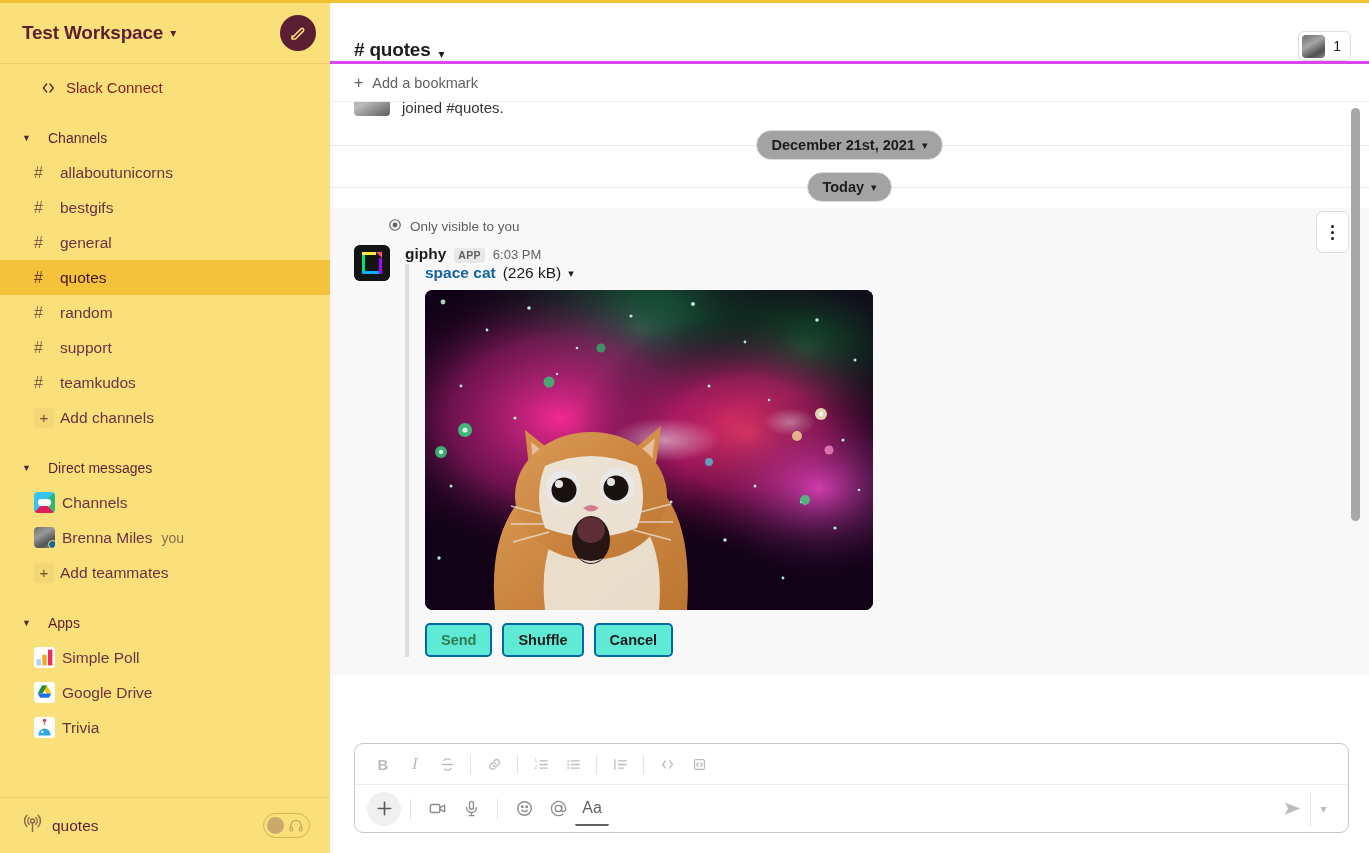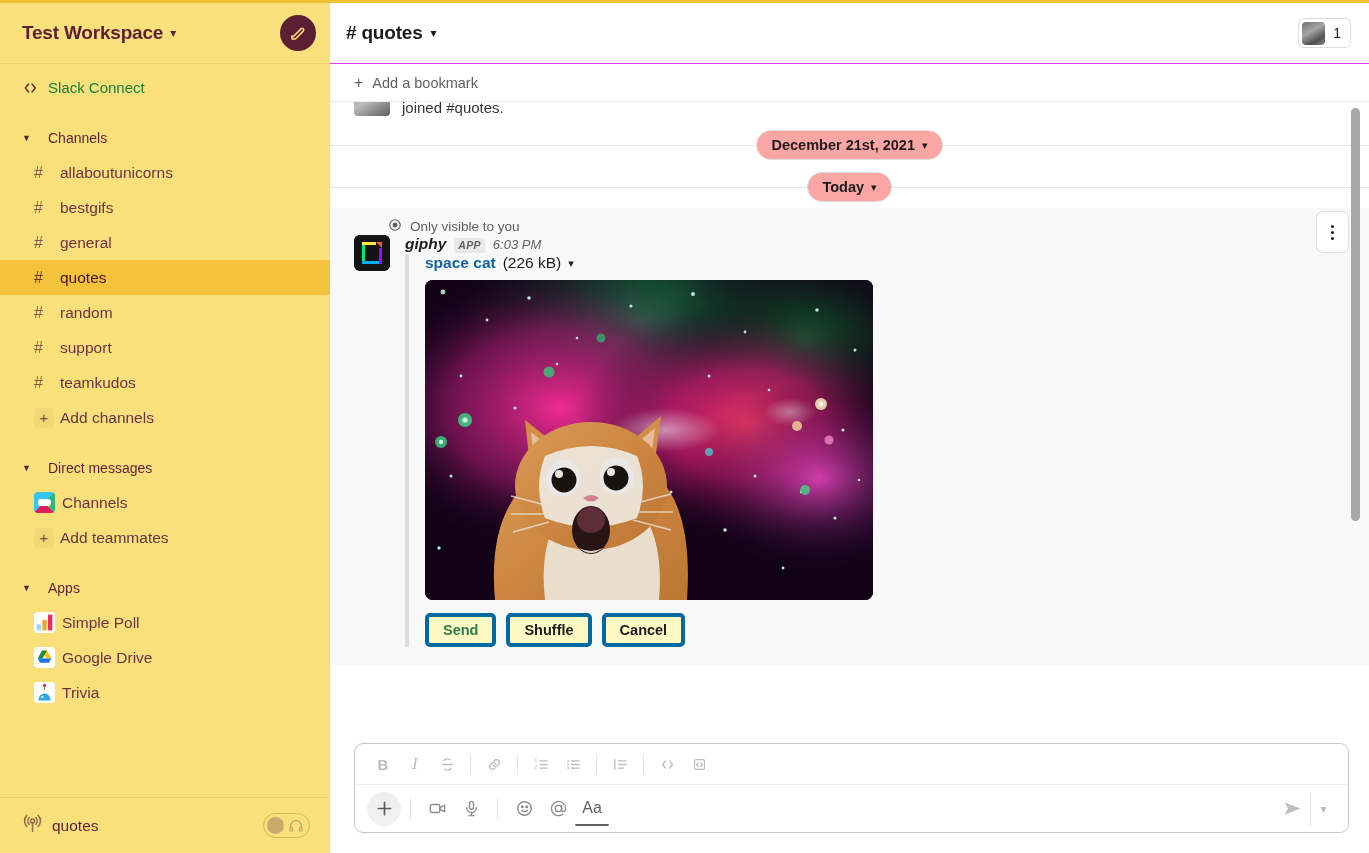--- a/index.html
+++ b/index.html
@@ -30,21 +30,21 @@
   .compose-btn {
     width: 36px; height: 36px; border-radius: 50%;
     background: #5C1E33; display: flex; align-items: center;
     justify-content: center; cursor: pointer;
   }
   .compose-btn svg { width: 18px; height: 18px; }
 
   .sb-scroll { height: 745px; overflow: hidden; padding-top: 6px; }
   .sb-row {
     display: flex; align-items: center; height: 35px;
-    padding-left: 22px; font-size: 15px; color: #15803d;
+    padding-left: 40px; font-size: 15px; color: #7f1d1d;
     cursor: pointer; white-space: nowrap;
   }
   .sb-row .ico {
     width: 26px; flex: 0 0 26px; display: flex;
     align-items: center; justify-content: flex-start;
   }
   .sb-row .ico svg { width: 16px; height: 16px; }
   .sb-sec {
     display: flex; align-items: center; height: 34px;
     padding-left: 22px; margin-top: 16px; cursor: pointer;
@@ -129,22 +129,22 @@
   .huddle-hp { margin-left: 4px; display: flex; }
   .huddle-hp svg { width: 16px; height: 16px; }
 
   
   #main {
     flex: 1; height: 853px; display: flex; flex-direction: column;
     background: #fff; position: relative; overflow: hidden;
     border-top: 3px solid #F0C132;
   }
   .ch-header {
-    height: 61px; flex: 0 0 61px; display: flex; align-items: center;
-    padding: 0 18px 0 16px; border-bottom: 1px solid #d946ef;
+    height: 61px; flex: 0 0 61px; display: flex; align-items: flex-end;
+    padding: 0 18px 0 24px; border-bottom: 3px solid #d946ef;
   }
   .ch-title {
     font-size: 19px; font-weight: bold; color: #1D1C1D;
     letter-spacing: -0.2px; cursor: pointer;
   }
   .ch-caret { margin-left: 8px; font-size: 12px; color: #1D1C1D; }
   .hdr-spacer { flex: 1; }
   .members-pill {
     display: flex; align-items: center; height: 30px;
     border: 1px solid #DDDDDD; border-radius: 6px; padding: 0 9px 0 3px;
@@ -182,34 +182,35 @@
   }
   .divider-wrap {
     position: relative; height: 42px; display: flex;
     align-items: center; justify-content: center;
   }
   .divider-wrap::before {
     content: ""; position: absolute; left: 0; right: 0; top: 50%;
     height: 1px; background: #E8E8E8;
   }
   .divider-pill {
-    position: relative; background: #fca5a5; border: 1px solid #DDDDDD;
+    position: relative; background: #a3a3a3; border: 1px solid #DDDDDD;
     border-radius: 24px; height: 30px; display: flex; align-items: center;
     padding: 0 14px; gap: 7px; font-size: 14.5px; font-weight: bold;
     color: #1D1C1D; cursor: pointer; z-index: 2;
   }
   .divider-pill .dc { font-size: 11px; font-weight: normal; }
 
   
   .ephemeral {
     background: #F8F8F8; padding: 10px 0 18px 0; position: relative;
   }
   .eph-label {
     display: flex; align-items: center; gap: 8px;
     padding-left: 58px; font-size: 13.5px; color: #616061;
+    margin-bottom: 10px;
   }
   .eph-label svg { width: 14px; height: 14px; }
   .kebab-btn {
     position: absolute; right: 20px; top: 3px;
     width: 33px; height: 42px; background: #fff;
     border: 1px solid #DDDDDD; border-radius: 7px;
     display: flex; align-items: center; justify-content: center;
     cursor: pointer; z-index: 5;
   }
   .kebab-btn .dots { display: flex; flex-direction: column; gap: 3px; }
@@ -217,21 +218,21 @@
     width: 3px; height: 3px; border-radius: 50%; background: #1D1C1D;
     display: block;
   }
   .msg-body { display: flex; padding-left: 24px; }
   .giphy-av {
     width: 36px; height: 36px; border-radius: 6px; flex: 0 0 36px;
     background: #141414; margin-right: 15px; position: relative;
     overflow: hidden;
   }
   .msg-main { flex: 1; min-width: 0; }
-  .msg-head { display: flex; align-items: baseline; gap: 8px; font-style: italic; }
+  .msg-head { display: flex; align-items: baseline; gap: 8px; }
   .msg-author { font-size: 15.5px; font-weight: bold; color: #1D1C1D; cursor:pointer; }
   .app-badge {
     font-size: 10.5px; font-weight: bold; color: #616061;
     background: #E8E8E8; border-radius: 3px; padding: 1px 4px 2px;
     letter-spacing: .3px;
   }
   .msg-time { font-size: 13px; color: #616061; cursor: pointer; }
   .attach-wrap { border-left: 4px solid #DDDDDD; padding-left: 16px; margin-top: 1px; }
   .file-line { display: flex; align-items: center; gap: 7px; margin-bottom: 8px; }
   .file-name {
@@ -239,21 +240,21 @@
   }
   .file-size { font-size: 15.5px; color: #1D1C1D; }
   .file-caret { font-size: 11px; color: #1D1C1D; cursor: pointer; }
   .gif-box {
     width: 448px; height: 320px; border-radius: 8px; overflow: hidden;
     position: relative; background: #14031a;
   }
   .btn-row { display: flex; gap: 10px; margin-top: 13px; }
   .act-btn {
     height: 34px; min-width: 64px; padding: 0 14px;
-    background: #fef9c3; border: 4px solid #0369a1; border-radius: 5px;
+    background: #5eead4; border: 2px solid #0369a1; border-radius: 5px;
     font-family: "Liberation Sans", sans-serif;
     font-size: 14.5px; font-weight: bold; color: #1D1C1D;
     cursor: pointer; display: flex; align-items: center; justify-content: center;
   }
   .act-btn.send { color: #2E7D52; }
 
   
   .vscroll {
     position: absolute; right: 9px; width: 9px; border-radius: 5px;
     background: #A8A8A8; cursor: pointer;
@@ -380,20 +381,27 @@
         <span>Add channels</span>
       </div>
 
       <div class="sb-sec">
         <span class="tri">▼</span>
         <span class="lbl">Direct messages</span>
       </div>
       <div class="dm-row">
         <span class="av av-slackbot"></span>
         <span>Channels</span>
+      </div>
+      <div class="dm-row">
+        <span class="av av-photo">
+          <i class="presence"></i>
+        </span>
+        <span>Brenna Miles</span>
+        <span class="you-tag">you</span>
       </div>
       <div class="add-row">
         <span class="plus-box">+</span>
         <span>Add teammates</span>
       </div>
 
       <div class="sb-sec">
         <span class="tri">▼</span>
         <span class="lbl">Apps</span>
       </div>

